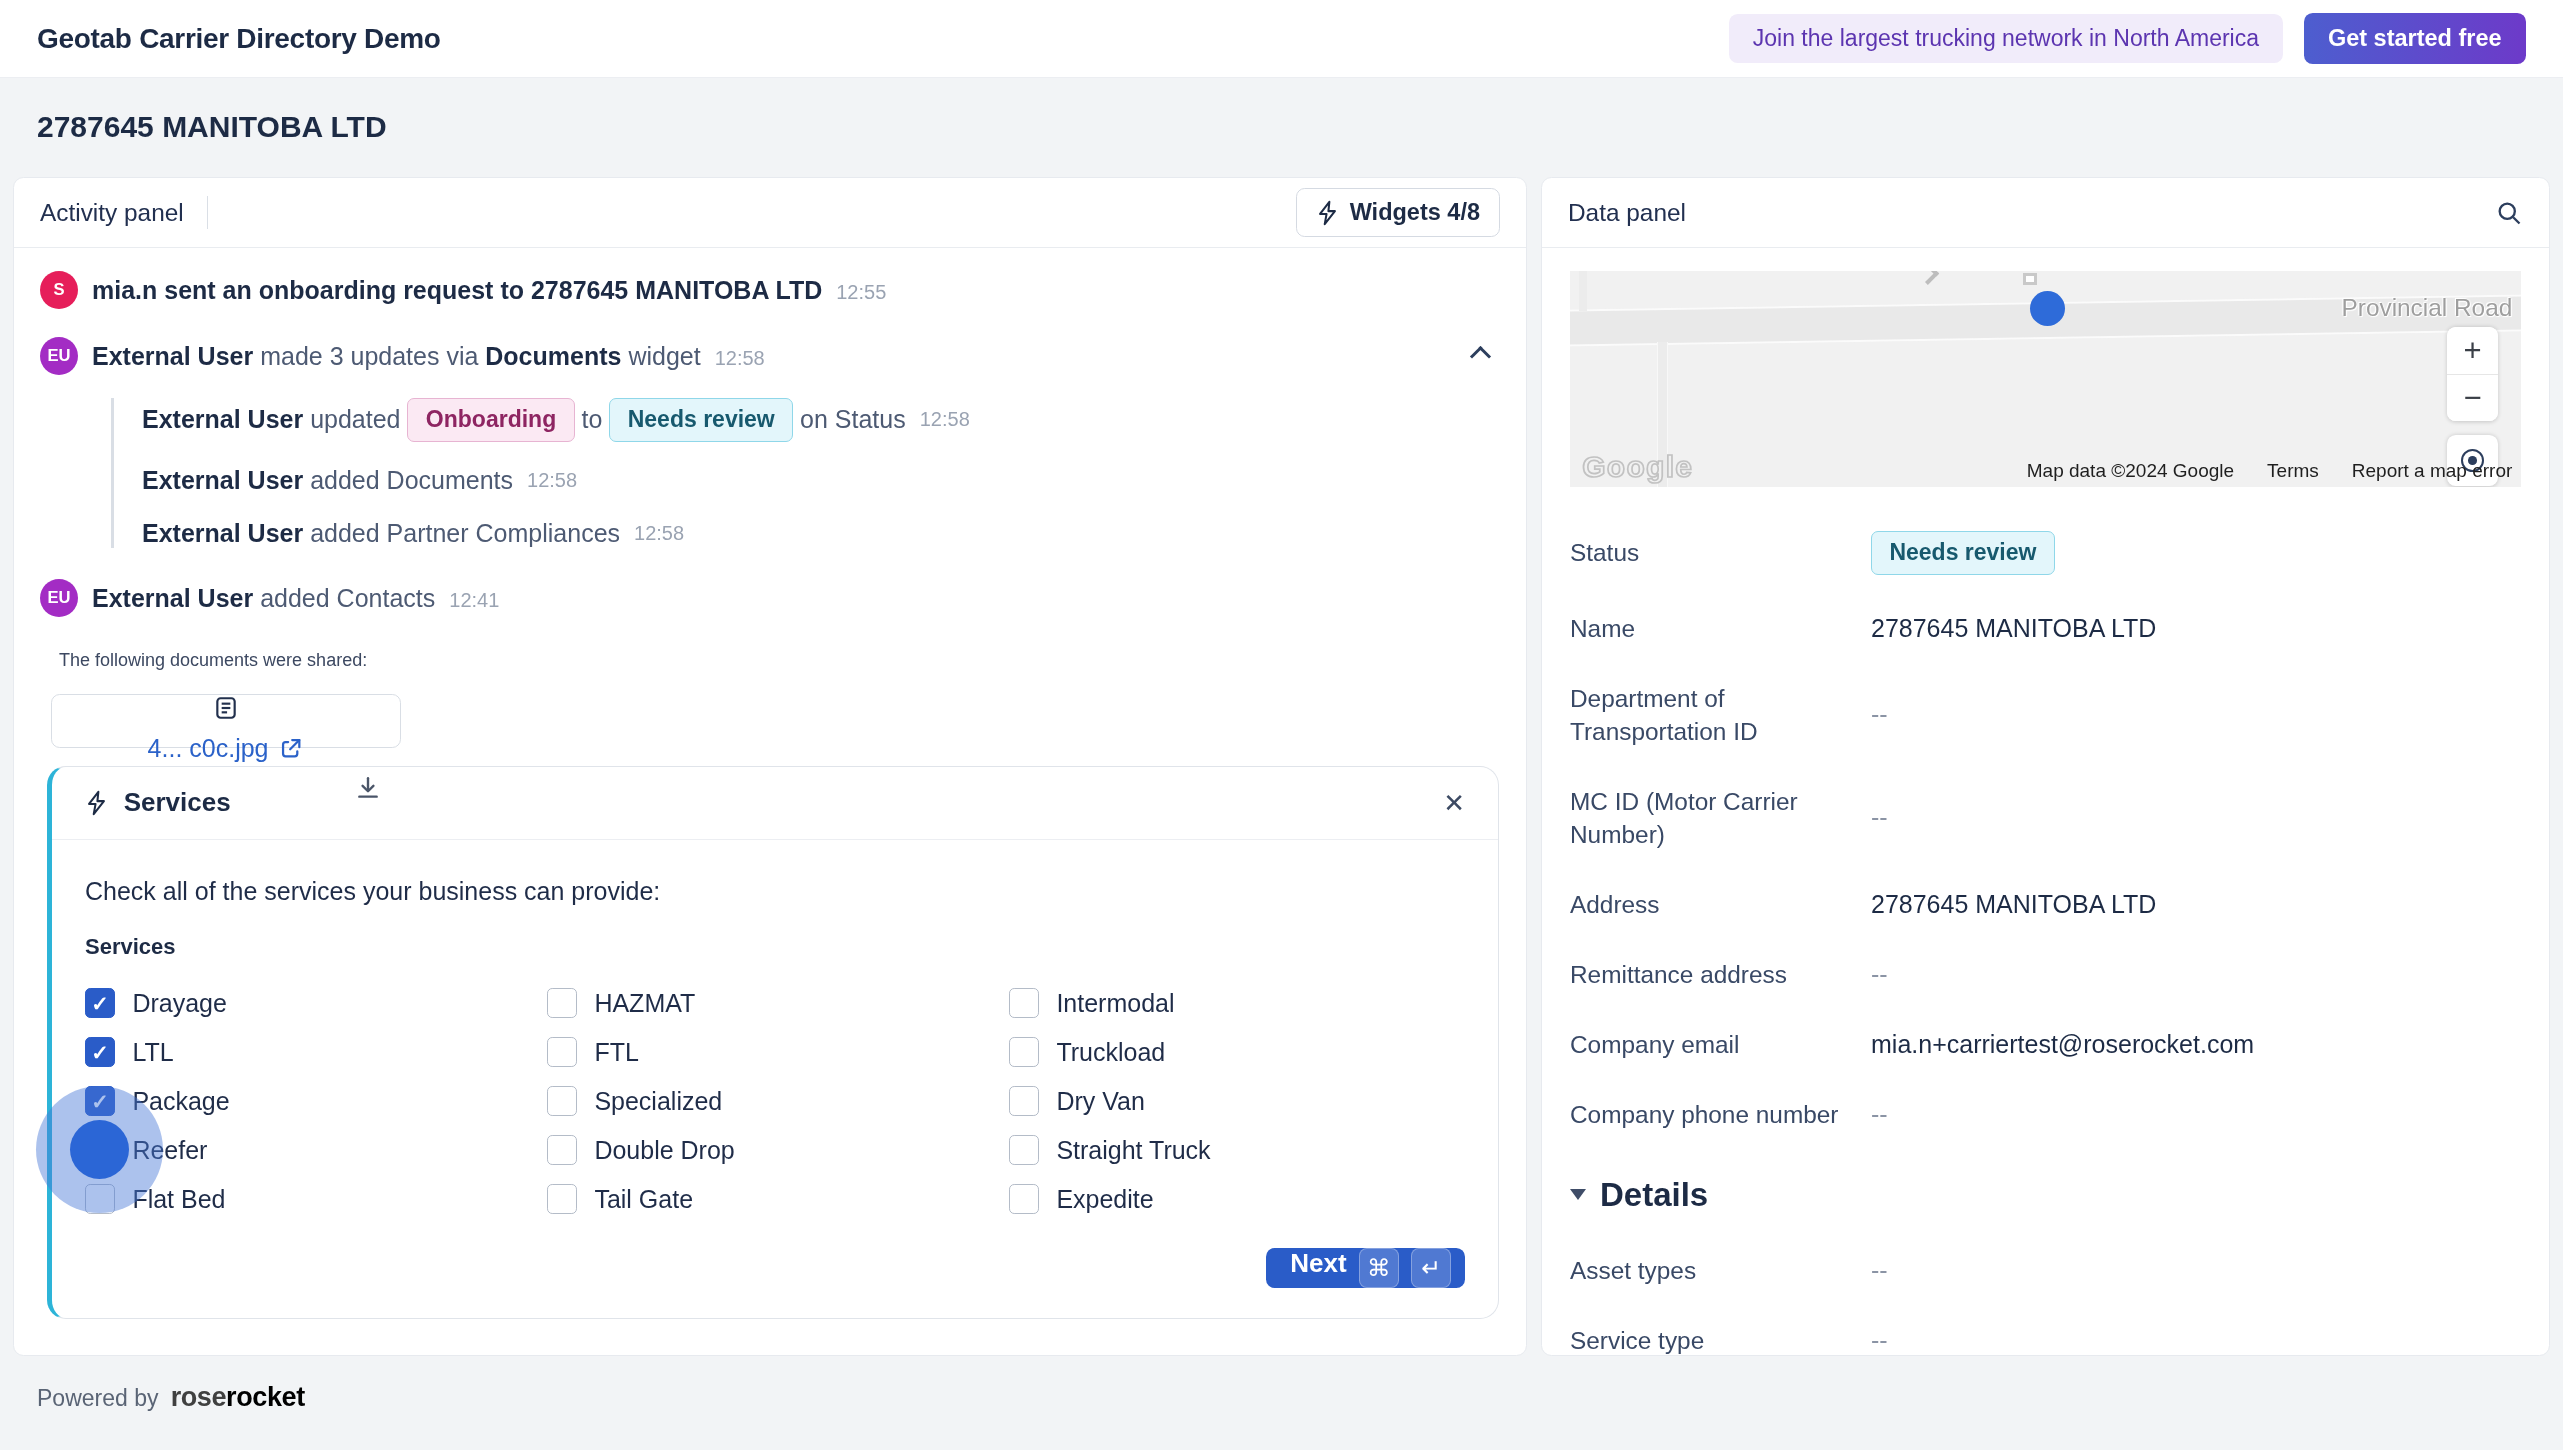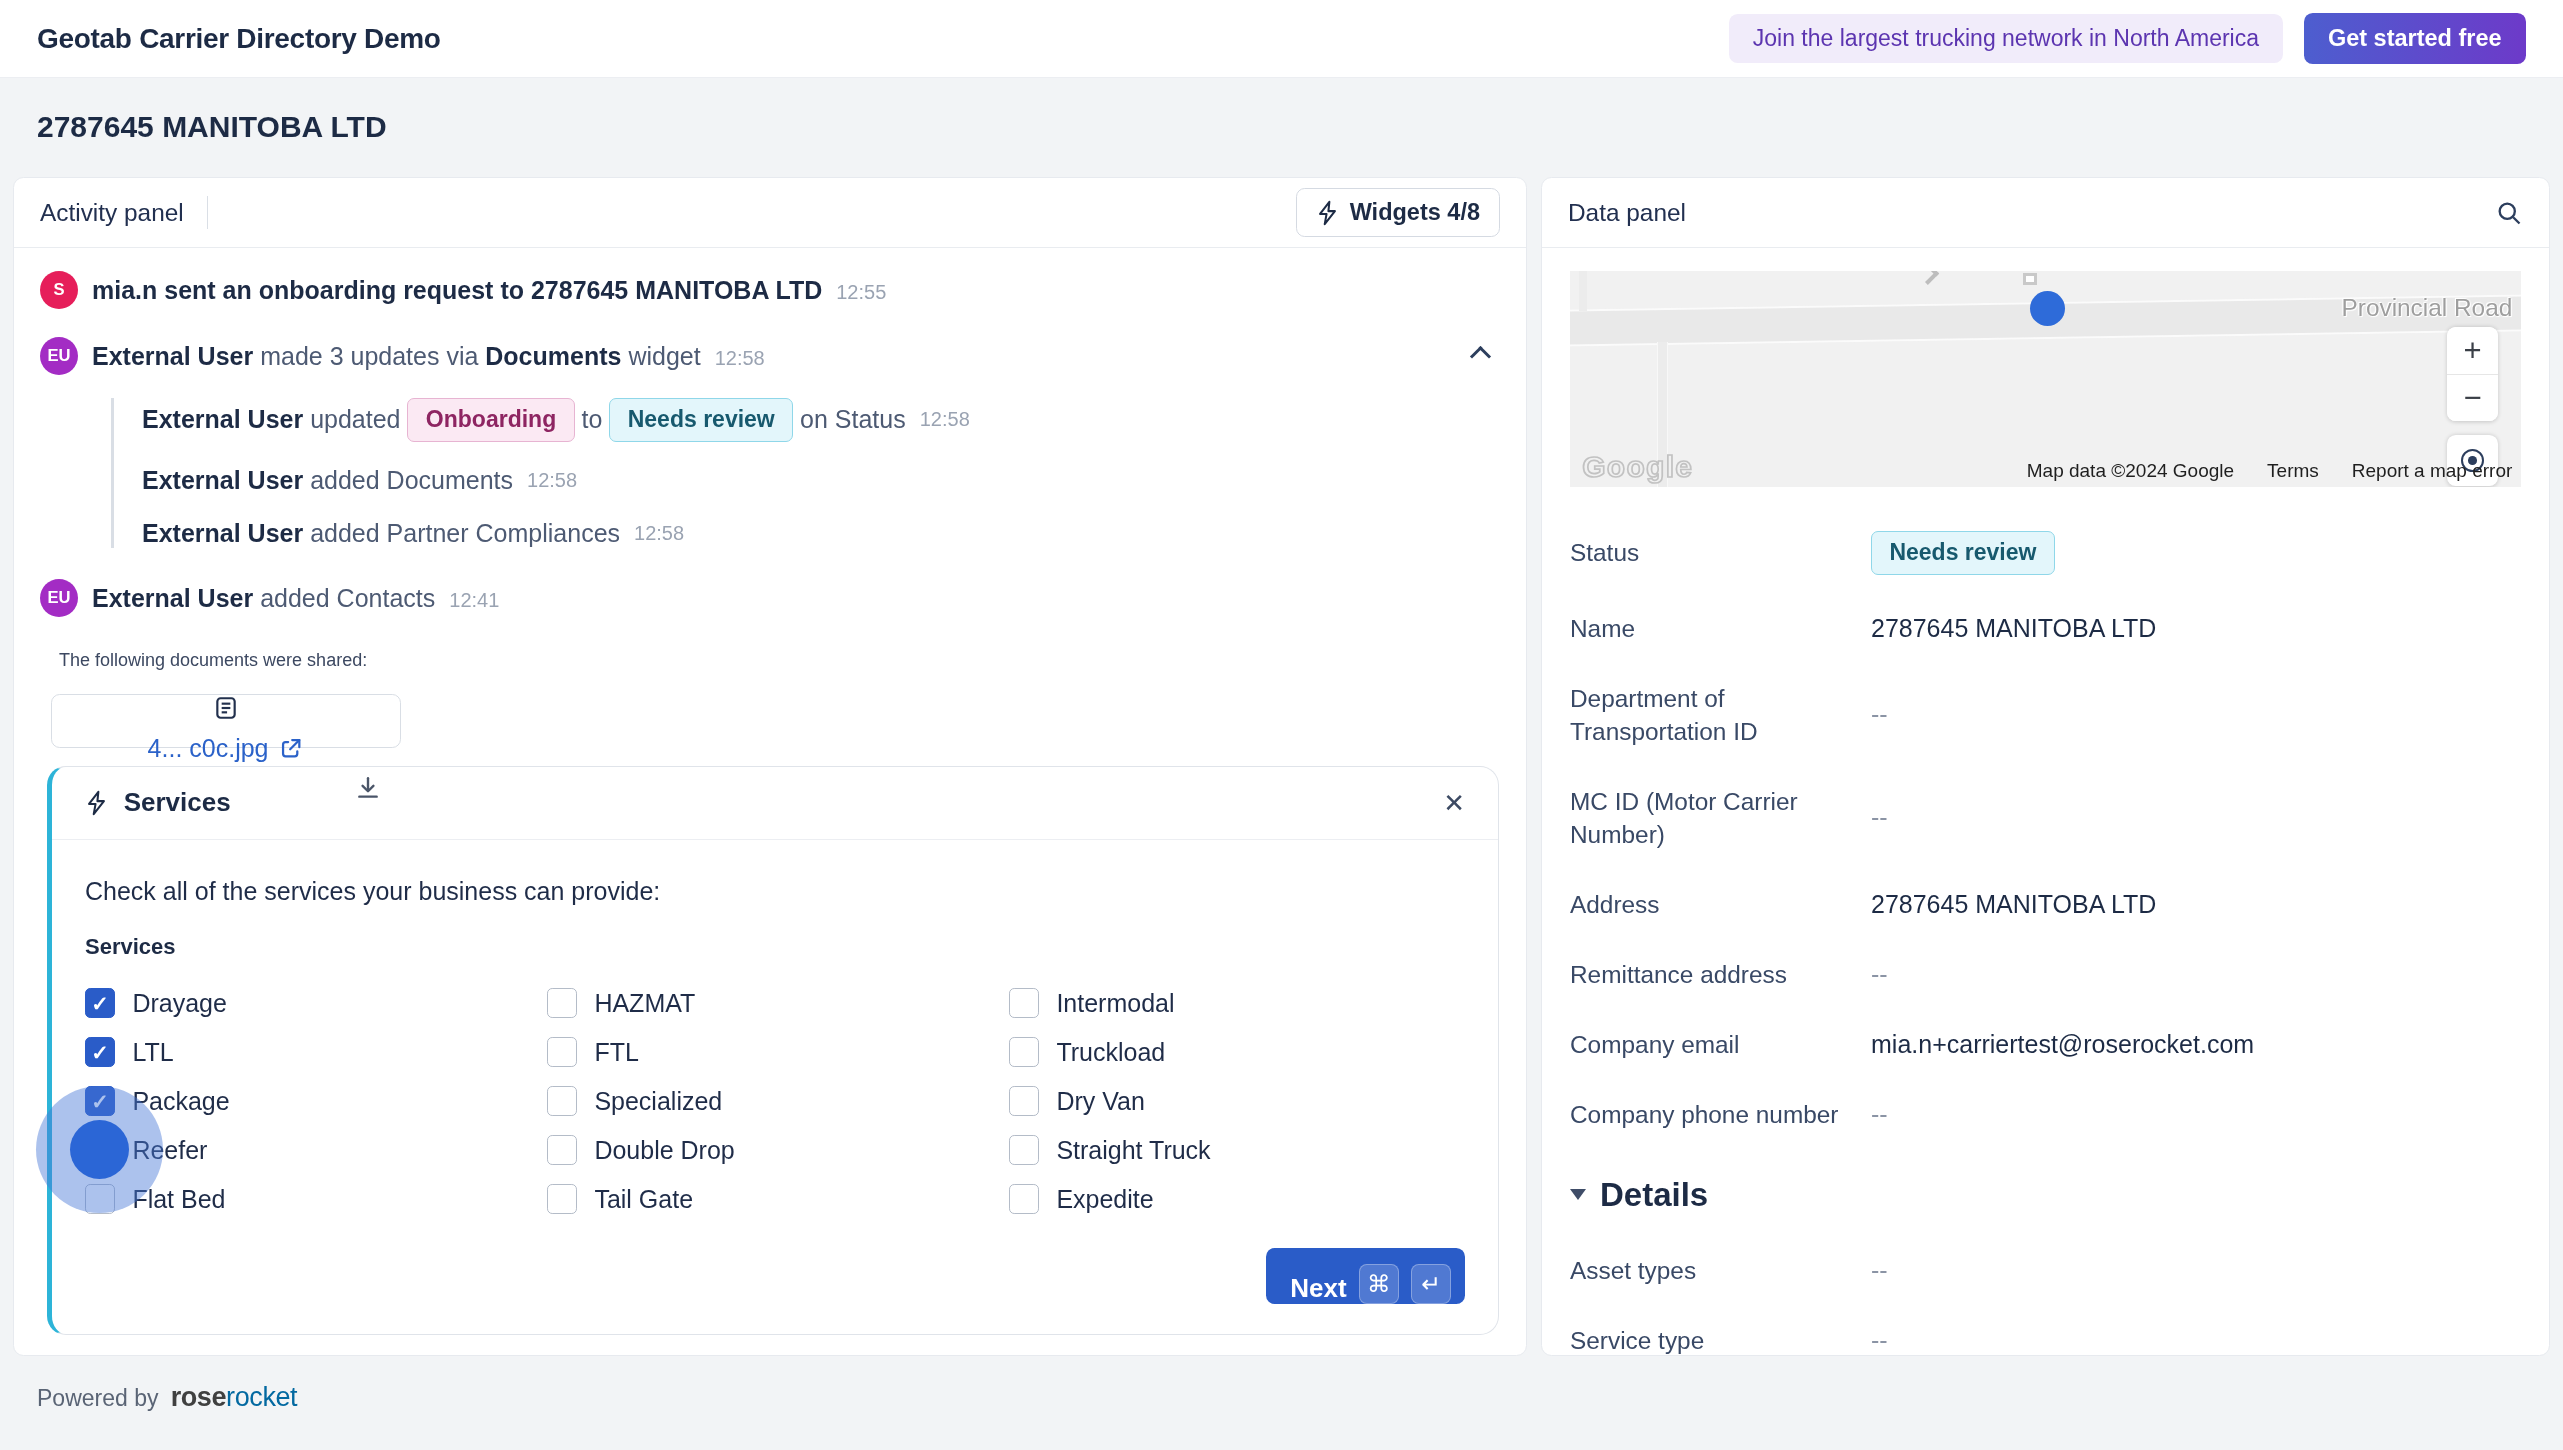--- a/index.html
+++ b/index.html
@@ -121,22 +121,22 @@
     position:absolute; left:-49px; top:100px; width:127px; height:127px; border-radius:50%;
     background:rgba(72,119,216,0.45); pointer-events:none; z-index:4;
   }
   .click-dot {
     position:absolute; left:-15px; top:134px; width:59px; height:59px; border-radius:50%;
     background:#2b66d6; pointer-events:none; z-index:5;
   }
 
   .next-row { display:flex; justify-content:flex-end; margin-top:31px; }
   .next-btn {
-    display:flex; align-items:flex-end; gap:12.2px; border:none; cursor:pointer; font-family:inherit;
-    background:var(--accent_blue,#2a5cc8); border-radius:8.7px; height:56px; padding:0 14px 0 24.4px;
+    display:flex; align-items:flex-start; gap:12.2px; border:none; cursor:pointer; font-family:inherit;
+    background:var(--accent_blue,#2a5cc8); border-radius:8.7px; height:40px; padding:0 14px 0 24.4px;
   }
   .next-label { color:#fff; font-size:26px; font-weight:700; }
   .key-chip {
     width:40px; height:40px; border-radius:7.8px; background:rgba(255,255,255,0.18);
     border:0.9px solid rgba(255,255,255,0.3); color:#fff; font-size:23.5px;
     display:flex; align-items:center; justify-content:center;
   }
 
   
   .search-btn { margin-left:auto; cursor:pointer; display:flex; }
@@ -181,21 +181,21 @@
   .field-value.muted { color:#8b94a5; }
 
   .details-header { display:flex; align-items:center; gap:14px; margin:45px 0 40px; cursor:pointer; }
   .caret-down { width:0; height:0; border-left:8.7px solid transparent; border-right:8.7px solid transparent; border-top:11.3px solid #3f4d68; }
   .details-title { font-size:33px; font-weight:700; }
 
   
   .footer { display:flex; align-items:baseline; margin:26px 0 0 37px; }
   .powered { font-size:23px; color:#5a6475; margin-right:12.2px; }
   .brand-rose { font-size:27px; font-weight:800; color:#404040; letter-spacing:-0.4px; }
-  .brand-rocket { font-size:27px; font-weight:400; color:#0369a1; letter-spacing:-0.4px; }
+  .brand-rocket { font-size:27px; font-weight:700; color:#000000; letter-spacing:-0.4px; }
 
   svg { display:block; }
 </style>
 </head>
 <body>
 
 <header class="app-header">
   <div class="app-title">Geotab Carrier Directory Demo</div>
   <div class="header-right">
     <div class="promo-pill">Join the largest trucking network in North America</div>

